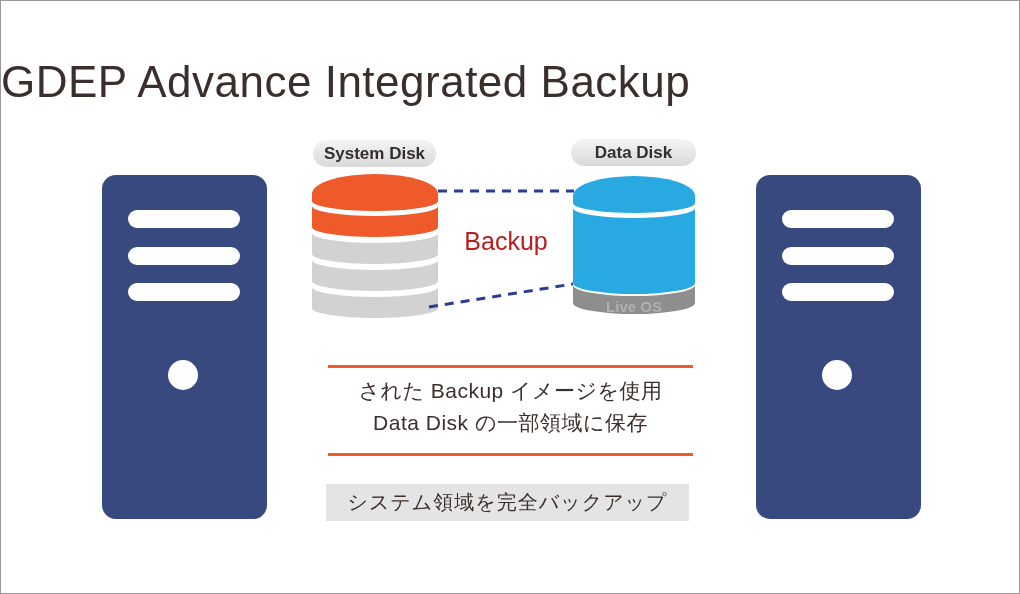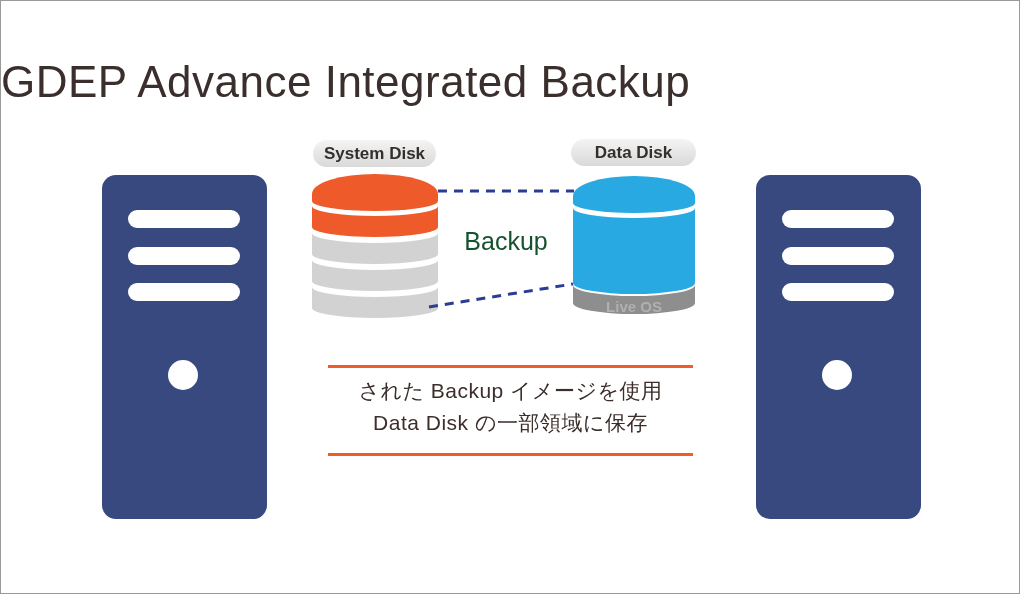--- a/index.html
+++ b/index.html
@@ -27,21 +27,21 @@
     display:flex;align-items:center;justify-content:center;
   }
   .pill.system{left:312px;top:139px;width:123px;}
   .pill.data{left:570px;top:138px;width:125px;}
   
   .svg-system{position:absolute;left:310px;top:172px;}
   .svg-data{position:absolute;left:571px;top:172px;}
   .svg-connector{position:absolute;left:425px;top:180px;}
   .backup-label{
     position:absolute;left:430px;top:226px;width:150px;text-align:center;
-    font-size:25px;color:#14532d;
+    font-size:25px;color:#b91c1c;
   }
   
   .rule{position:absolute;left:327px;width:365px;height:3px;background:#f15a29;}
   .rule.top{top:364px;} .rule.bottom{top:452px;}
   .note{
     position:absolute;left:327px;top:374px;width:365px;text-align:center;
     font-size:21px;line-height:32px;color:#3b2e2b;letter-spacing:0.5px;
   }
   
   .caption-box{
@@ -101,14 +101,17 @@
 
   <div class="backup-label">Backup</div>
 
   <div class="rule top"></div>
   <div class="note">
     <div>された Backup イメージを使用</div>
     <div>Data Disk の一部領域に保存</div>
   </div>
   <div class="rule bottom"></div>
 
+  <div class="caption-box">
+    <span>システム領域を完全バックアップ</span>
+  </div>
 
 </div>
 
 </body></html>

